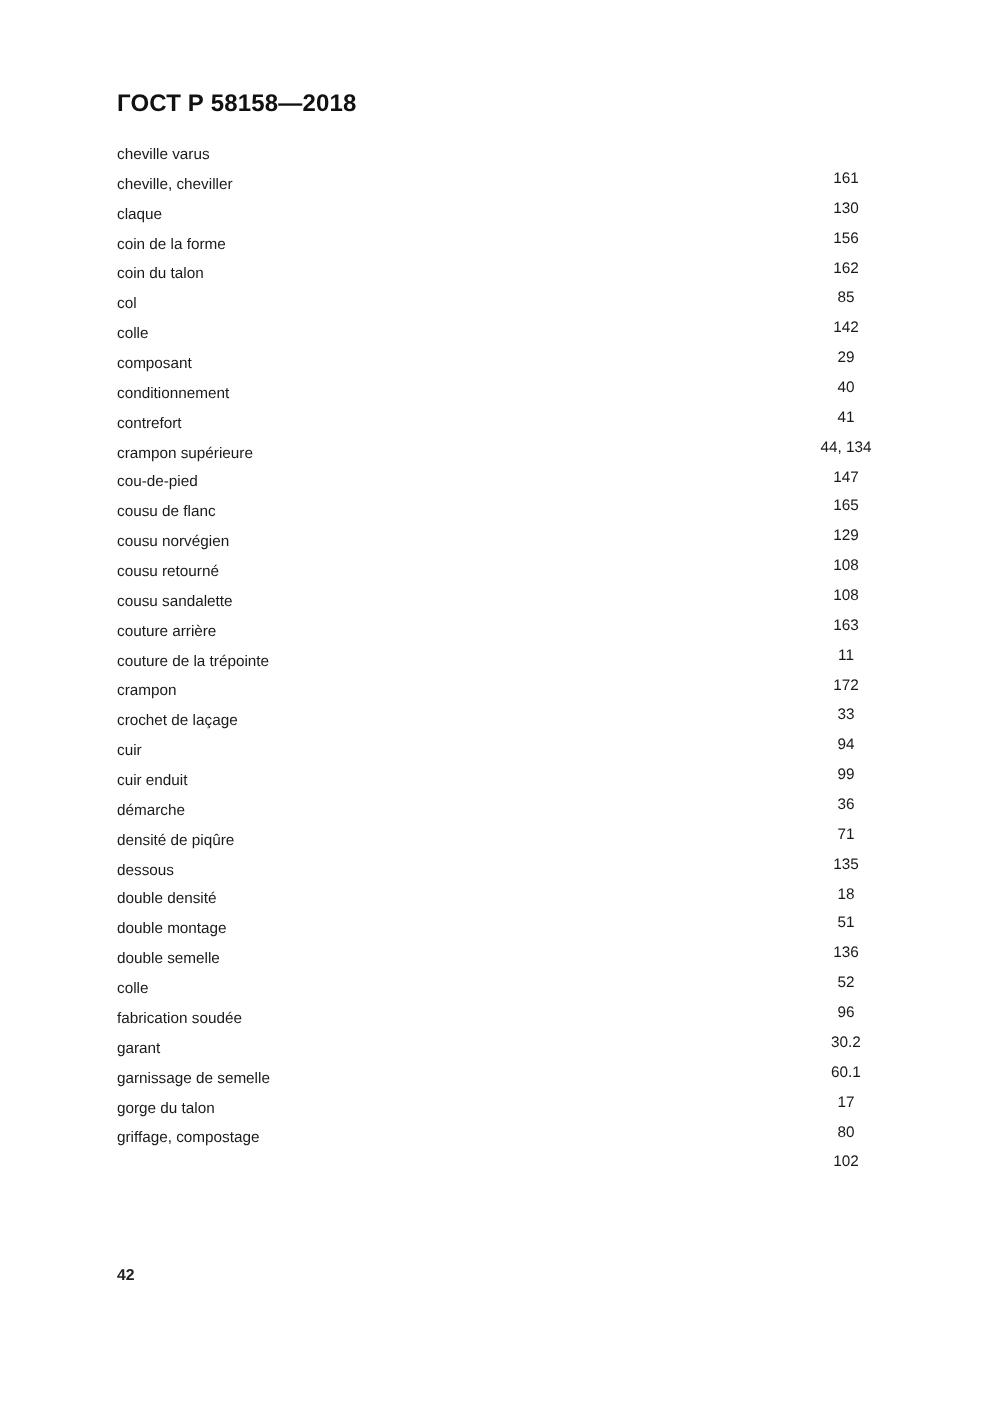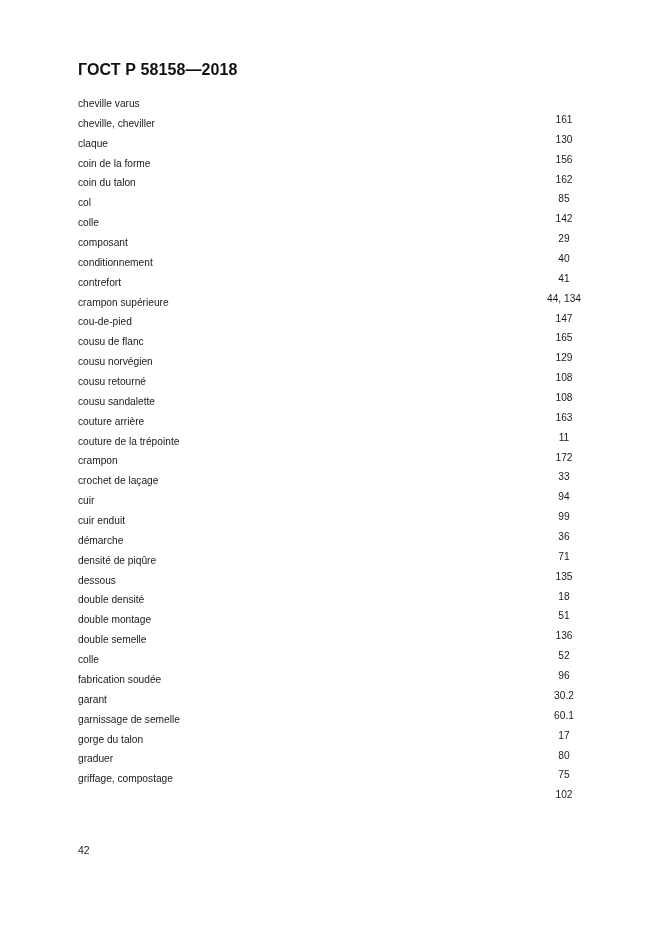--- a/index.html
+++ b/index.html
@@ -53,20 +53,21 @@
       top: 16px;
       text-align: center;
       white-space: nowrap;
     }
     .page-number {
       position: absolute;
       left: 78px;
       top: 844px;
       font-size: 10.5px;
       color: #222;
+      font-weight: bold;
     }
   </style>
 </head>
 <body>
 
 <div class="page-header">ГОСТ Р 58158—2018</div>
 
 <ul class="index-list">
   <li class="index-row">
       <span class="index-term">cheville varus</span>
@@ -194,22 +195,18 @@
     </li>
   <li class="index-row">
       <span class="index-term">garnissage de semelle</span>
       <span class="index-ref">17</span>
     </li>
   <li class="index-row">
       <span class="index-term">gorge du talon</span>
       <span class="index-ref">80</span>
     </li>
   <li class="index-row">
-      <span class="index-term">graduer</span>
-      <span class="index-ref">75</span>
-    </li>
-  <li class="index-row">
       <span class="index-term">griffage, compostage</span>
       <span class="index-ref">102</span>
     </li>
 </ul>
 
 <div class="page-number">42</div>
 
 </body></html>

